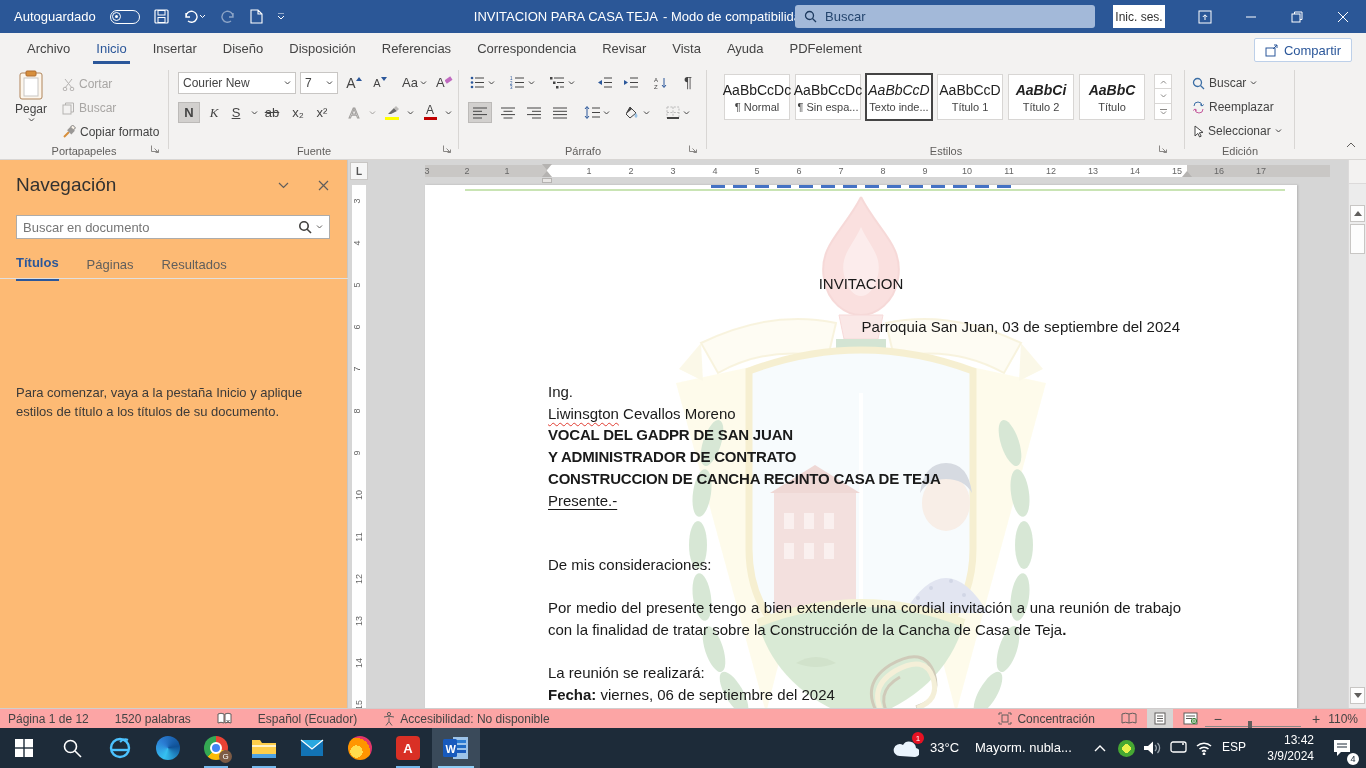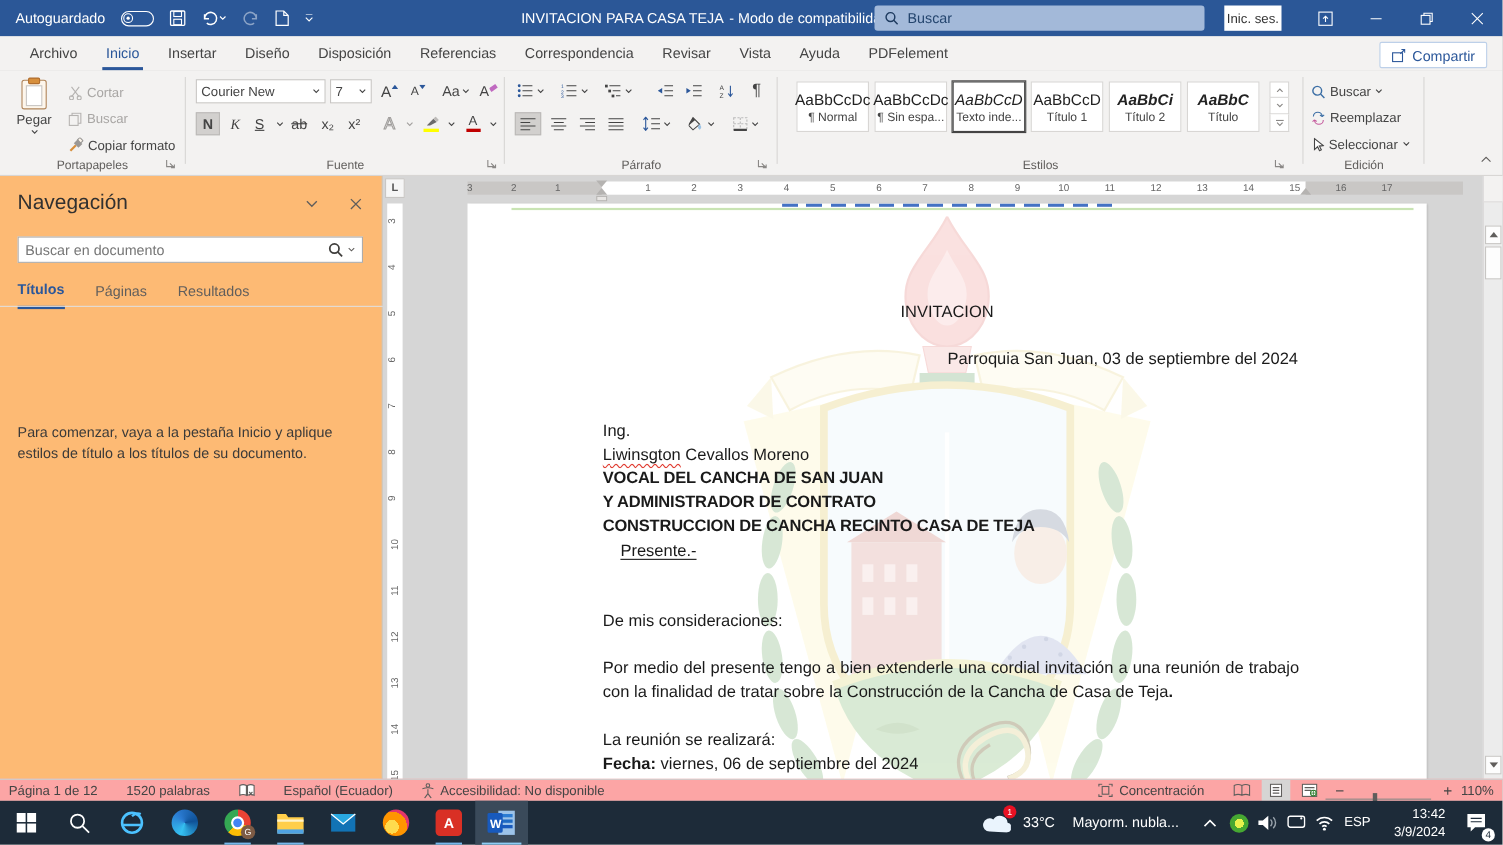--- a/index.html
+++ b/index.html
@@ -667,24 +667,24 @@
       </g>
       <g stroke="#e5d9a0" stroke-width="5" fill="none">
         <path d="M242 529 q-24 -32 7 -51 q30 -17 38 7 q7 22 -16 30"></path>
       </g>
     </svg>
 
     <div class="doctext abs" style="left:0;top:88px;width:872px;text-align:center;">INVITACION</div>
     <div class="doctext abs" style="left:123px;top:131px;width:632px;text-align:right;">Parroquia San Juan, 03 de septiembre del 2024</div>
     <div class="doctext abs" style="left:123px;top:196px;">Ing.</div>
     <div class="doctext abs" style="left:123px;top:218px;"><span class="squig">Liwinsgton</span><span> Cevallos Moreno</span></div>
-    <div class="doctext abs" style="left:123px;top:239px;font-weight:bold;letter-spacing:-.2px;">VOCAL DEL CANCHA DE SAN JUAN</div>
+    <div class="doctext abs" style="left:123px;top:239px;font-weight:bold;letter-spacing:-.2px;">VOCAL DEL GADPR DE SAN JUAN</div>
     <div class="doctext abs" style="left:123px;top:261px;font-weight:bold;letter-spacing:-.2px;">Y ADMINISTRADOR DE CONTRATO</div>
     <div class="doctext abs" style="left:123px;top:283px;font-weight:bold;letter-spacing:-.2px;">CONSTRUCCION DE CANCHA RECINTO CASA DE TEJA</div>
-    <div class="doctext abs" style="left:123px;top:305px;text-decoration:underline;text-underline-offset:3px;margin-left:16px;">Presente.-</div>
+    <div class="doctext abs" style="left:123px;top:305px;text-decoration:underline;text-underline-offset:3px;">Presente.-</div>
     <div class="doctext abs" style="left:123px;top:369px;">De mis consideraciones:</div>
     <div class="doctext abs" style="left:123px;top:412px;width:633px;text-align:justify;line-height:21.8px;"><span>Por medio del presente tengo a bien extenderle una cordial invitación a una reunión de trabajo con la finalidad de tratar sobre la Construcción de la Cancha de Casa de Teja</span><b>.</b></div>
     <div class="doctext abs" style="left:123px;top:477px;">La reunión se realizará:</div>
     <div class="doctext abs" style="left:123px;top:499px;"><b>Fecha:</b><span> viernes, 06 de septiembre del 2024</span></div>
   </div>
 
   <div id="scroll" class="abs">
     <div class="abs" style="left:0;top:0;width:18px;height:24px;background:#f3f2f1;border-bottom:1px solid #dcdada;"></div>
     <div class="sbtn" style="top:45px;">
         <svg width="8" height="5" viewBox="0 0 8 5">

